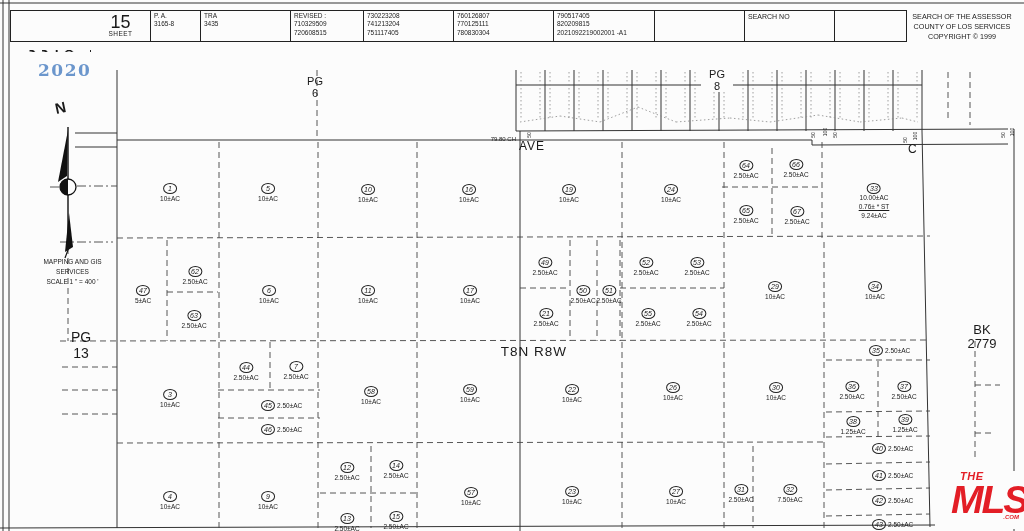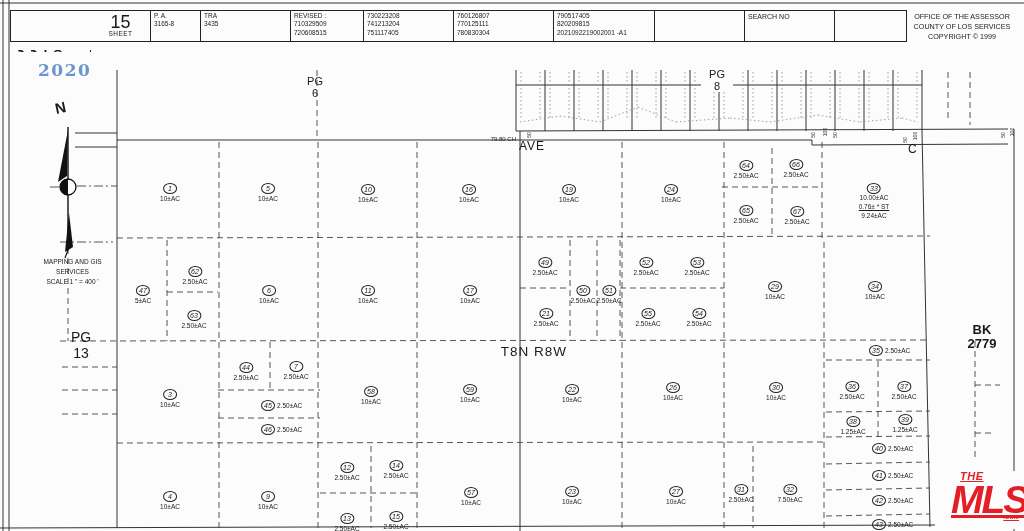--- a/index.html
+++ b/index.html
@@ -5,57 +5,57 @@
   html,body{margin:0;padding:0;width:1024px;height:531px;overflow:hidden;
     background:#fcfcfc;font-family:"Liberation Sans",sans-serif;color:#1a1a1a;}
   #page{position:relative;width:1024px;height:531px;}
   svg.lines{position:absolute;left:0;top:0;z-index:1;}
   
   #hdr{position:absolute;left:10px;top:10px;width:895px;height:30px;border:1px solid #222;
     display:flex;z-index:2;background:#fcfcfc;}
   .hc{box-sizing:border-box;border-right:1px solid #222;padding:1px 3px;font-size:6.5px;
     line-height:1.3;overflow:hidden;}
   .hc:last-child{border-right:none;}
-  .hc-big{display:flex;align-items:center;font-size:21px;letter-spacing:1px;margin-top:39px;}
+  .hc-big{display:flex;align-items:center;justify-content:center;font-size:21px;letter-spacing:1px;margin-top:39px;}
   .hc-sheet{display:flex;flex-direction:column;align-items:center;justify-content:center;}
   .hc-sheet .n15{font-size:18px;line-height:0.9;}
   .hc-sheet .sh{font-size:6.5px;letter-spacing:0.5px;}
   #office{position:absolute;left:903px;top:12px;width:118px;text-align:center;
     font-size:7.2px;line-height:1.4;z-index:2;}
   
   .lbl{position:absolute;z-index:2;white-space:nowrap;}
   #year{left:38px;top:60px;font-family:"DejaVu Serif",serif;font-weight:bold;
     font-size:17px;letter-spacing:1.5px;color:#6b96cc;}
   #compass-n{left:55px;top:99px;font-size:15px;font-weight:bold;transform:rotate(-12deg);}
   #mapnote{left:25px;top:257px;width:95px;text-align:center;font-size:6.5px;line-height:1.5;}
   .pgl{text-align:center;line-height:1.1;}
   #pg6{left:299px;top:75px;width:32px;font-size:11px;}
   #pg8{left:701px;top:68px;width:32px;font-size:11px;background:#fcfcfc;}
   #pg13{left:60px;top:329px;width:42px;font-size:14px;line-height:1.15;}
-  #bk{left:956px;top:323px;width:52px;font-size:13px;font-weight:bold;}
+  #bk{left:956px;top:323px;width:52px;font-size:13px;}
   #township{left:486px;top:344px;width:96px;text-align:center;font-size:13.5px;letter-spacing:1px;}
   #ave{left:519px;top:139px;font-size:12px;letter-spacing:1px;}
   #avemeasure{left:476px;top:136px;width:40px;text-align:right;font-size:6px;}
   #clabel{left:908px;top:142px;font-size:12px;}
   
   .parcel{position:absolute;z-index:2;display:flex;}
   .pb{flex-direction:column;align-items:center;transform:translateX(-50%);}
   .pr{flex-direction:row;align-items:center;}
   .pnum{box-sizing:border-box;border:1px solid #222;border-radius:50%;min-width:14px;height:11px;
     padding:0 1.5px;display:flex;align-items:center;justify-content:center;
     font-size:7px;font-style:italic;line-height:1;background:transparent;}
   .pac{font-size:6.5px;white-space:nowrap;margin-top:1px;}
   .pr .pac{margin-top:0;margin-left:2px;}
   #p33{left:874px;top:183px;transform:translateX(-50%);flex-direction:column;align-items:center;}
   #p33 .l{font-size:6.5px;line-height:1.35;white-space:nowrap;}
   #p33 .ul{text-decoration:underline;}
   .tick{position:absolute;z-index:2;font-size:5px;transform:rotate(-90deg);transform-origin:center;}
   
   #mls{position:absolute;left:951px;top:471px;width:72px;height:58px;z-index:3;
-    background:#fcfcfc;color:#e31e26;font-style:italic;font-weight:bold;line-height:1;text-decoration:underline;}
+    background:#fcfcfc;color:#e31e26;font-style:italic;font-weight:bold;line-height:1;}
   #mls .the{font-size:11px;letter-spacing:0.5px;margin-left:9px;}
   #mls .mls{font-size:39px;letter-spacing:-2px;margin-top:-2px;}
   #mls .com{font-size:6px;text-align:right;margin-top:-5px;margin-right:4px;}
 </style>
 </head>
 <body>
 
 <div id="page">
 
   <svg class="lines" width="1024" height="531">
@@ -222,21 +222,21 @@
       <div>2021092219002001 -A1</div>
     </div>
     <div class="hc" style="width:90px"></div>
     <div class="hc" style="width:90px;font-size:7px">
       <div>SEARCH NO</div>
     </div>
     <div class="hc" style="width:71px"></div>
   </div>
 
   <div id="office">
-    <div>OFFICE OF THE ASSESSOR</div>
+    <div>SEARCH OF THE ASSESSOR</div>
     <div>COUNTY OF LOS SERVICES</div>
     <div>COPYRIGHT © 1999</div>
   </div>
 
   <div class="lbl" id="year">2020</div>
   <div class="lbl" id="compass-n">N</div>
   <div class="lbl" id="mapnote">
     <div>MAPPING AND GIS</div>
     <div>SERVICES</div>
     <div>SCALE  1 " = 400 '</div>

